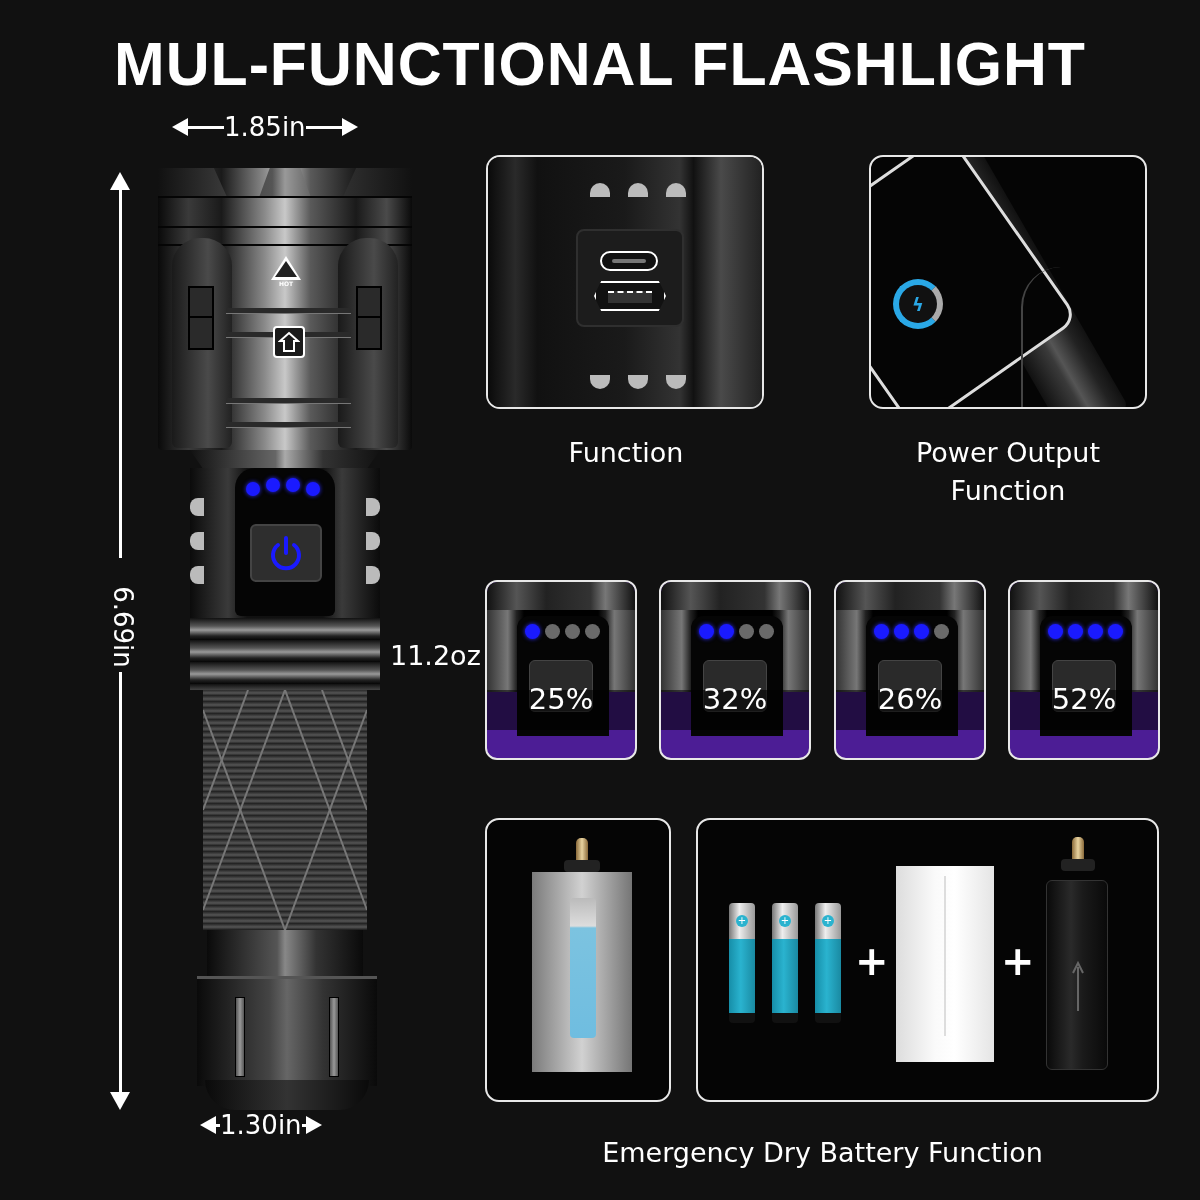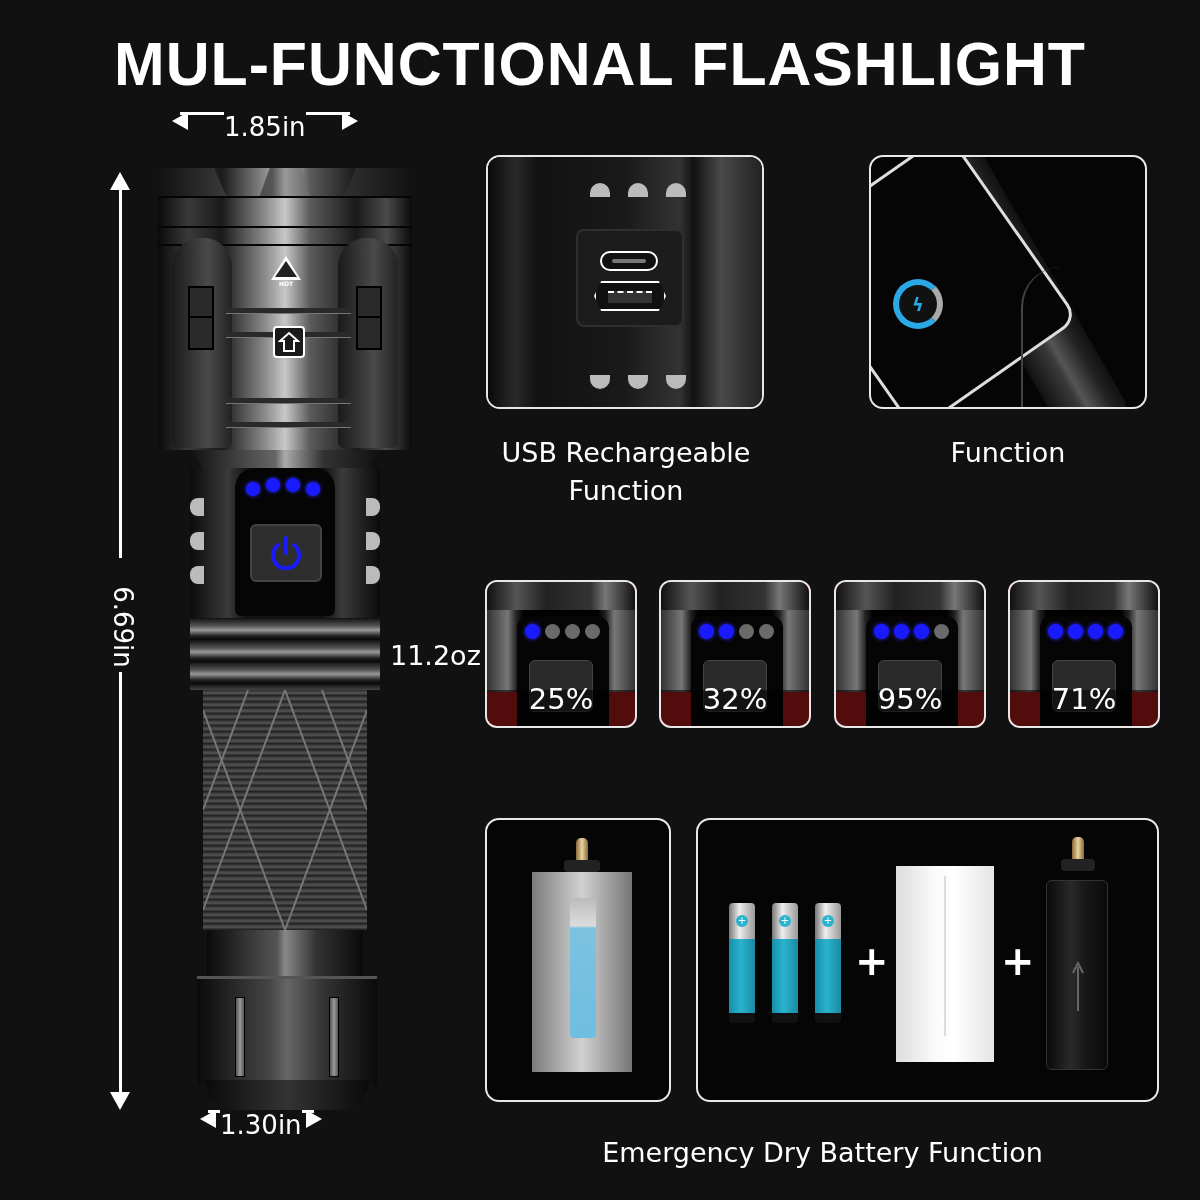--- a/index.html
+++ b/index.html
@@ -6,21 +6,21 @@
   html, body { width: 1200px; height: 1200px; background: #111111; overflow: hidden; }
   body { position: relative; font-family: "DejaVu Sans", sans-serif; color: #fff; }
 
   .title {
     position: absolute; left: 0; top: 28px; width: 1200px; text-align: center;
     font-family: "Liberation Sans", sans-serif; font-weight: 700; font-size: 62px;
     letter-spacing: 1px; color: #fff; transform: scaleX(0.98);
   }
 
   
-  .dim-h { position: absolute; display: flex; align-items: flex-start; font-family: "DejaVu Sans", sans-serif; font-size: 26px; color:#fff; }
+  .dim-h { position: absolute; display: flex; align-items: center; font-family: "DejaVu Sans", sans-serif; font-size: 26px; color:#fff; }
   .dim-h .line { height: 3px; background: #fff; position: relative; }
   .dim-h .arrow-l { width: 0; height: 0; border-top: 9px solid transparent; border-bottom: 9px solid transparent; border-right: 16px solid #fff; }
   .dim-h .arrow-r { width: 0; height: 0; border-top: 9px solid transparent; border-bottom: 9px solid transparent; border-left: 16px solid #fff; }
 
   .dim-v { position: absolute; left: 108px; top: 172px; width: 26px; height: 938px; }
   .dim-v .arrow-u { position: absolute; left: 2px; top: 0; width: 0; height: 0; border-left: 10px solid transparent; border-right: 10px solid transparent; border-bottom: 18px solid #fff; }
   .dim-v .arrow-d { position: absolute; left: 2px; bottom: 0; width: 0; height: 0; border-left: 10px solid transparent; border-right: 10px solid transparent; border-top: 18px solid #fff; }
   .dim-v .seg { position: absolute; left: 11px; width: 3px; background: #fff; }
   .dim-v .label { position: absolute; left: -30px; top: 440px; width: 90px; text-align: center; transform: rotate(90deg); font-size: 26px; }
 
@@ -74,21 +74,21 @@
   .usb-bump { position:absolute; width:20px; height:14px; border-radius:10px 10px 0 0; background:#bbb; }
 
   
   .phone { position:absolute; left:-40px; top:10px; width:200px; height:230px; background:#050505; border:3px solid #ddd; border-radius:18px; transform: rotate(-35deg); }
   .charge-ring { position:absolute; left:22px; top:122px; width:50px; height:50px; border-radius:50%; background:#111; border:6px solid #2aa8e6; border-right-color:#aaa; display:flex; align-items:center; justify-content:center; }
   .charge-ring span { color:#2aa8e6; font-size:18px; font-weight:700; }
   .fl-diag { position:absolute; left:110px; top:-40px; width:70px; height:330px; background: linear-gradient(90deg,#111,#3a3a3a 40%,#555 50%,#222 80%,#111); transform: rotate(-30deg); border-radius:8px; }
   .cable { position:absolute; border:2px solid #444; border-left:none; border-bottom:none; }
 
   
-  .level-card { position:absolute; top:580px; width:152px; height:148px; border:2.5px solid #e8e8e8; border-radius:12px; overflow:hidden; background:#b91c1c; }
+  .level-card { position:absolute; top:580px; width:152px; height:180px; border:2.5px solid #e8e8e8; border-radius:12px; overflow:hidden; background:#4c1d95; }
   .level-card .top { position:absolute; left:0; top:0; width:100%; height:28px; background: linear-gradient(90deg,#111,#555 20%,#222 40%,#333 70%,#777 80%,#111); }
   .level-card .sides { position:absolute; left:0; top:28px; width:100%; height:82px; background: linear-gradient(90deg,#333 0,#777 14%,#222 20%,#000 25%,#000 75%,#222 80%,#777 86%,#333 100%); }
   .level-card .inner { position:absolute; left:30px; top:34px; width:92px; height:120px; background:#050505; border-radius:12px 12px 0 0; }
   .level-card .btn { position:absolute; left:42px; top:78px; width:64px; height:52px; border-radius:6px; background:#2a2a2a; border:1px solid #444; }
   .level-card .band { position:absolute; left:0; top:108px; width:100%; height:40px; background:rgba(0,0,0,0.55); }
   .level-card .pct { position:absolute; left:0; top:100px; width:100%; text-align:center; font-size:29px; color:#fff; }
   .level-card .dots { left:38px; top:42px; gap:5px; }
   .level-card .dot { width:15px; height:15px; }
 
   
@@ -212,33 +212,33 @@
   <div class="usb-bump" style="left:178px; top:26px;"></div>
   <div class="usb-bump" style="left:102px; top:218px; border-radius:0 0 10px 10px;"></div>
   <div class="usb-bump" style="left:140px; top:218px; border-radius:0 0 10px 10px;"></div>
   <div class="usb-bump" style="left:178px; top:218px; border-radius:0 0 10px 10px;"></div>
   <div class="usb-port-plate">
     <div class="usb-c"></div>
     <div class="usb-a"></div>
   </div>
 </div>
 <div class="caption" style="left:466px; top:434px; width:320px;">
-  <div>USB Rechargeable</div>
   <div>Function</div>
 </div>
 
 <div class="panel-box" style="left:869px; top:155px; width:278px; height:254px;">
   <div class="fl-diag"></div>
   <div class="phone"></div>
   <div class="charge-ring">
       <span>ϟ</span>
     </div>
   <div class="cable" style="left:150px; top:110px; width:60px; height:150px; border-radius:40px 0 0 0; border-left:2px solid #444; border-top:none; border-right:none;"></div>
 </div>
 <div class="caption" style="left:848px; top:434px; width:320px;">
+  <div>Power Output</div>
   <div>Function</div>
 </div>
 
 <div class="level-card" style="left:485px;">
   <div class="top"></div>
     <div class="sides"></div>
     <div class="inner"></div>
   <div class="dots">
       <div class="dot on"></div>
       <div class="dot off"></div>
@@ -268,35 +268,35 @@
     <div class="sides"></div>
     <div class="inner"></div>
   <div class="dots">
       <div class="dot on"></div>
       <div class="dot on"></div>
       <div class="dot on"></div>
       <div class="dot off"></div>
     </div>
   <div class="btn"></div>
   <div class="band"></div>
-  <div class="pct">95%</div>
+  <div class="pct">26%</div>
 </div>
 <div class="level-card" style="left:1008px;">
   <div class="top"></div>
     <div class="sides"></div>
     <div class="inner"></div>
   <div class="dots">
       <div class="dot on"></div>
       <div class="dot on"></div>
       <div class="dot on"></div>
       <div class="dot on"></div>
     </div>
   <div class="btn"></div>
   <div class="band"></div>
-  <div class="pct">71%</div>
+  <div class="pct">52%</div>
 </div>
 
 <div class="panel-box" style="left:485px; top:818px; width:186px; height:284px;"></div>
 <div class="single">
   <div class="pin" style="left:44px; top:0;"></div>
   <div class="collar" style="left:32px; top:22px; width:36px;"></div>
   <div class="shell"></div>
   <div class="cell-in"></div>
 </div>
 

